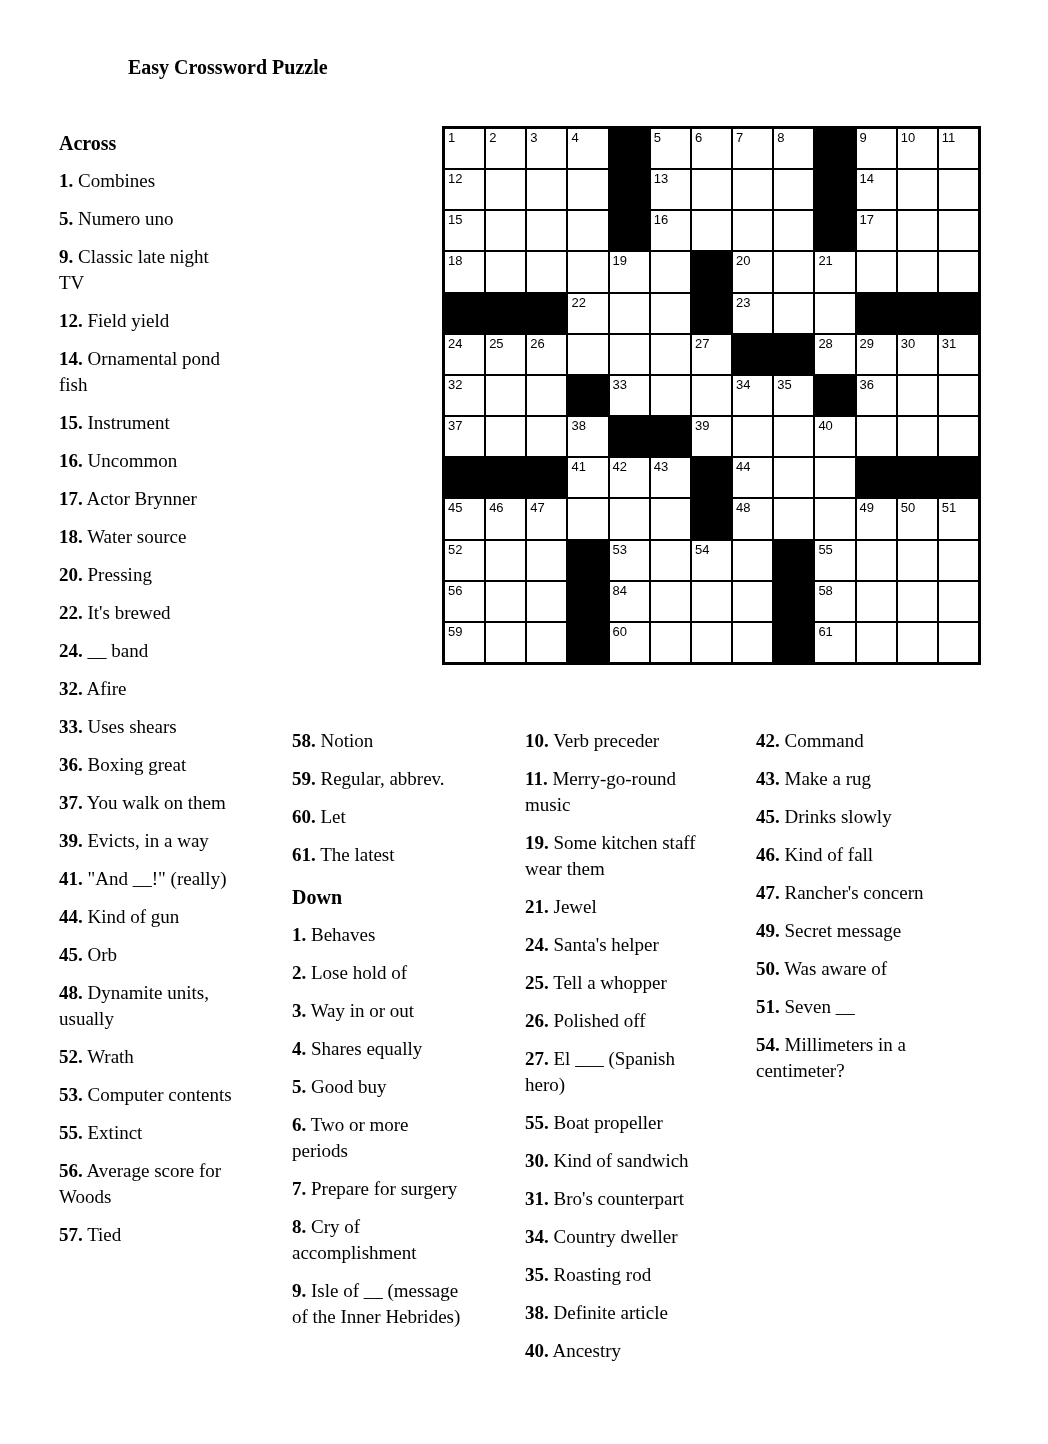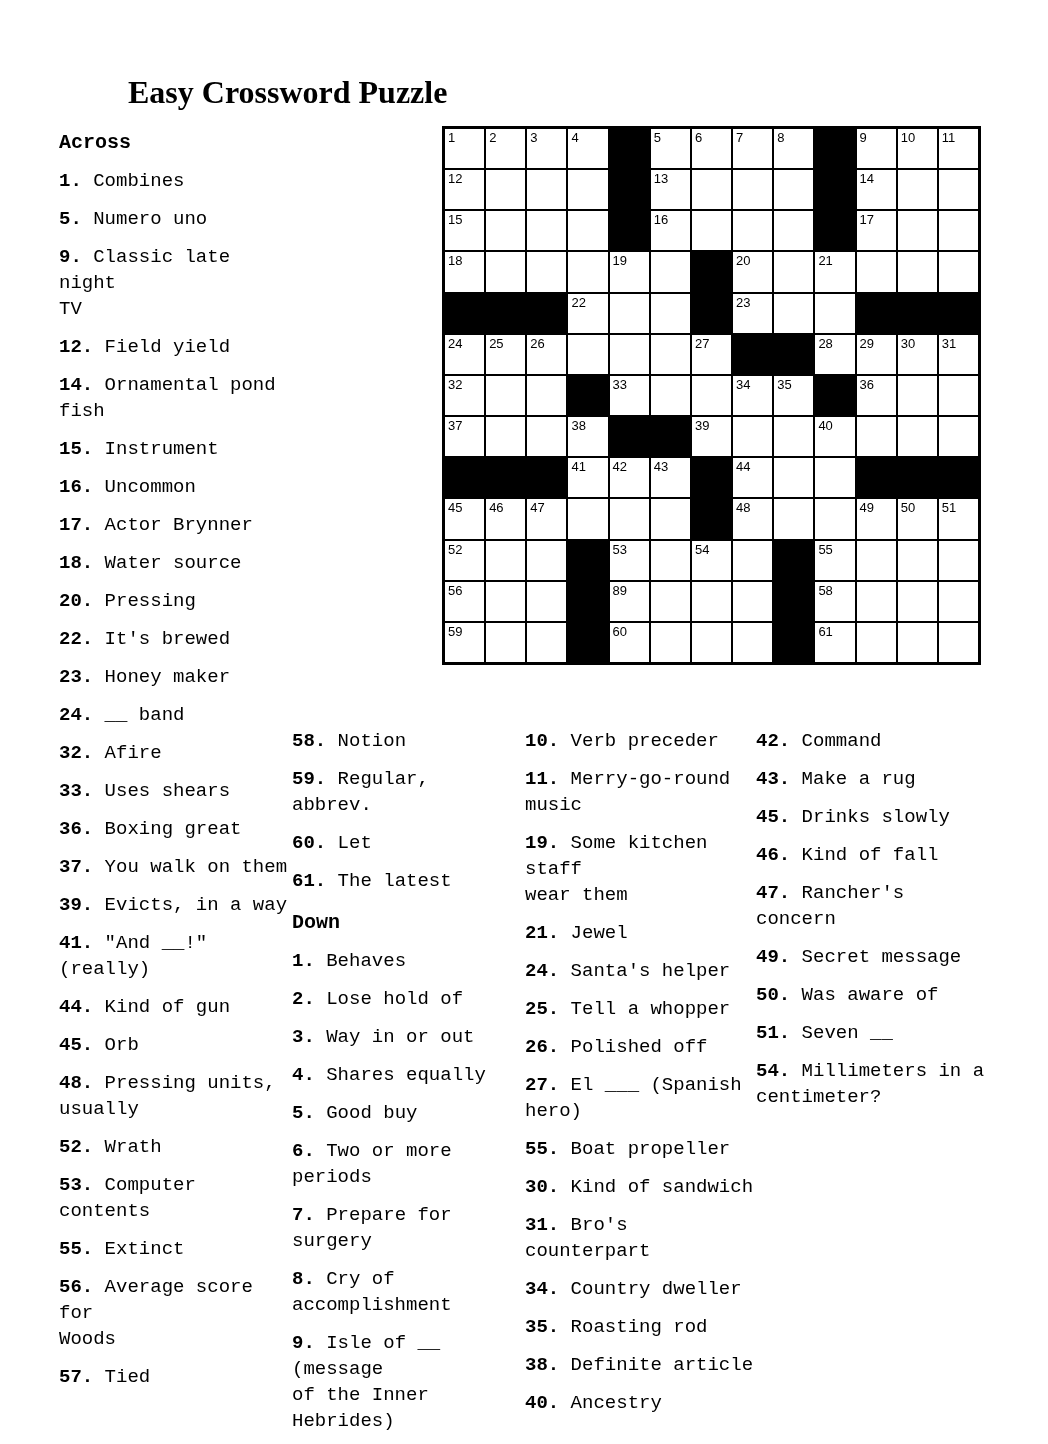--- a/index.html
+++ b/index.html
@@ -11,27 +11,27 @@
     position: relative;
     width: 1048px;
     height: 1444px;
     font-family: "Liberation Serif", serif;
     color: #000000;
     overflow: hidden;
   }
   .title {
     position: absolute;
     left: 128px;
-    top: 74px;
+    top: 56px;
     margin: 0;
-    font-size: 32px;
+    font-size: 20px;
     font-weight: bold;
     white-space: nowrap;
   }
-  .col { position: absolute; font-family: Liberation Mono, monospace; }
+  .col { position: absolute; }
   .col1 { left: 59px;  top: 130px; width: 235px; }
   .col2 { left: 292px; top: 728px; width: 215px; }
   .col3 { left: 525px; top: 728px; width: 232px; }
   .col4 { left: 756px; top: 728px; width: 232px; }
   .section-header {
     font-weight: bold;
     font-size: 20px;
     line-height: 26px;
     margin-bottom: 12px;
   }
@@ -329,21 +329,21 @@
       <div class="cell"></div>
       <div class="cell"></div>
       <div class="cell"></div>
       <div class="cell">
         <span class="cellnum">56</span>
       </div>
       <div class="cell"></div>
       <div class="cell"></div>
       <div class="cell black"></div>
       <div class="cell">
-        <span class="cellnum">89</span>
+        <span class="cellnum">84</span>
       </div>
       <div class="cell"></div>
       <div class="cell"></div>
       <div class="cell"></div>
       <div class="cell black"></div>
       <div class="cell">
         <span class="cellnum">58</span>
       </div>
       <div class="cell"></div>
       <div class="cell"></div>
@@ -378,31 +378,30 @@
 TV</span></div>
         <div class="clue"><b>12.</b><span> Field yield</span></div>
         <div class="clue"><b>14.</b><span> Ornamental pond
 fish</span></div>
         <div class="clue"><b>15.</b><span> Instrument</span></div>
         <div class="clue"><b>16.</b><span> Uncommon</span></div>
         <div class="clue"><b>17.</b><span> Actor Brynner</span></div>
         <div class="clue"><b>18.</b><span> Water source</span></div>
         <div class="clue"><b>20.</b><span> Pressing</span></div>
         <div class="clue"><b>22.</b><span> It's brewed</span></div>
-        <div class="clue"><b>23.</b><span> Honey maker</span></div>
         <div class="clue"><b>24.</b><span> __ band</span></div>
         <div class="clue"><b>32.</b><span> Afire</span></div>
         <div class="clue"><b>33.</b><span> Uses shears</span></div>
         <div class="clue"><b>36.</b><span> Boxing great</span></div>
         <div class="clue"><b>37.</b><span> You walk on them</span></div>
         <div class="clue"><b>39.</b><span> Evicts, in a way</span></div>
         <div class="clue"><b>41.</b><span> "And __!" (really)</span></div>
         <div class="clue"><b>44.</b><span> Kind of gun</span></div>
         <div class="clue"><b>45.</b><span> Orb</span></div>
-        <div class="clue"><b>48.</b><span> Pressing units,
+        <div class="clue"><b>48.</b><span> Dynamite units,
 usually</span></div>
         <div class="clue"><b>52.</b><span> Wrath</span></div>
         <div class="clue"><b>53.</b><span> Computer contents</span></div>
         <div class="clue"><b>55.</b><span> Extinct</span></div>
         <div class="clue"><b>56.</b><span> Average score for
 Woods</span></div>
         <div class="clue"><b>57.</b><span> Tied</span></div>
       </div>
   </div>
 

